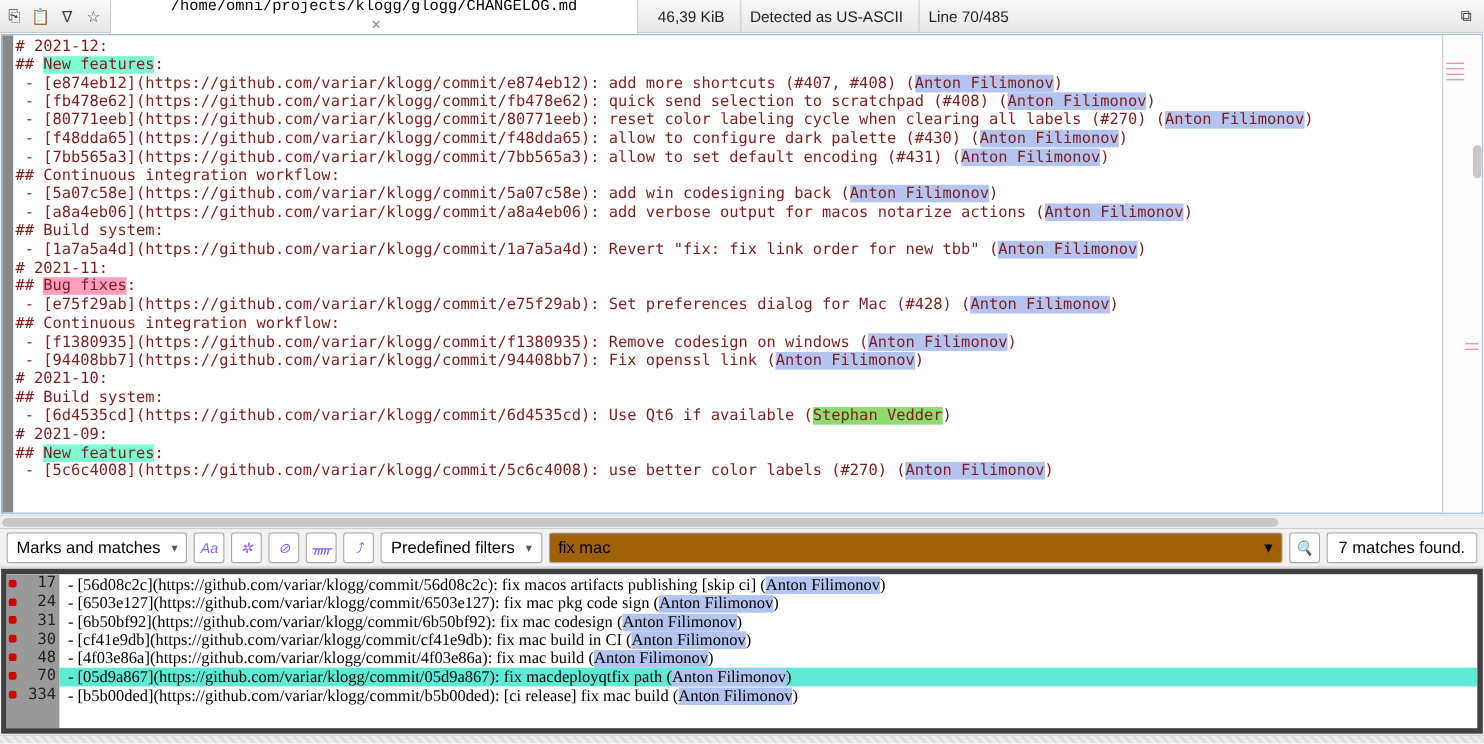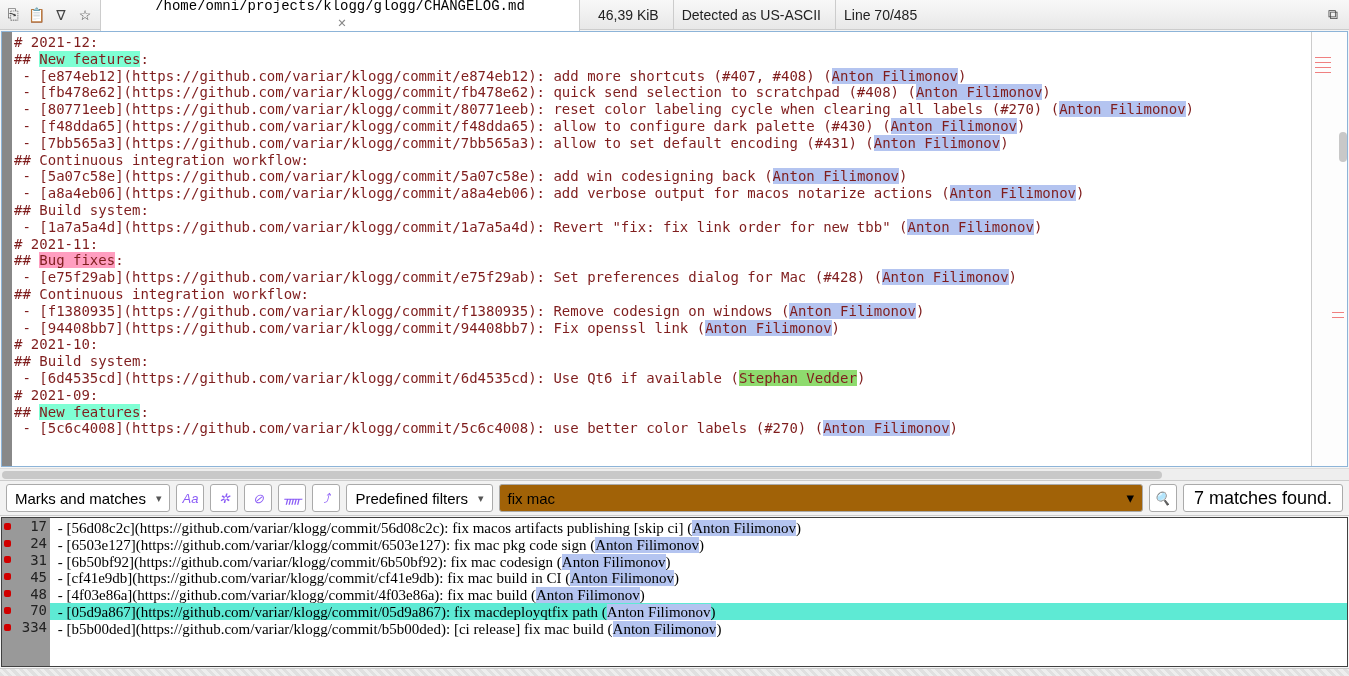--- a/index.html
+++ b/index.html
@@ -147,27 +147,27 @@
     min-width: 300px;
   }
   .match-count {
     border: 1px solid #aaa;
     border-radius: 3px;
     height: 28px;
     padding: 0 10px;
     display: flex;
     align-items: center;
     background: #fff;
-    font-size: 18px;
+    font-size: 15px;
     white-space: nowrap;
   }
   .results {
     height: 150px;
     display: flex;
-    border: 1px solid #404040;
+    border: 5px solid #404040;
     background: #fff;
     margin: 1px;
     overflow: hidden;
   }
   .res-gutter {
     width: 48px;
     flex-shrink: 0;
     background: #999;
     display: flex;
     flex-direction: column;
@@ -269,21 +269,21 @@
       <div class="row">
         <span class="red-dot"></span>
         <span>24</span>
       </div>
       <div class="row">
         <span class="red-dot"></span>
         <span>31</span>
       </div>
       <div class="row">
         <span class="red-dot"></span>
-        <span>45</span>
+        <span>30</span>
       </div>
       <div class="row">
         <span class="red-dot"></span>
         <span>48</span>
       </div>
       <div class="row">
         <span class="red-dot"></span>
         <span>70</span>
       </div>
       <div class="row">

